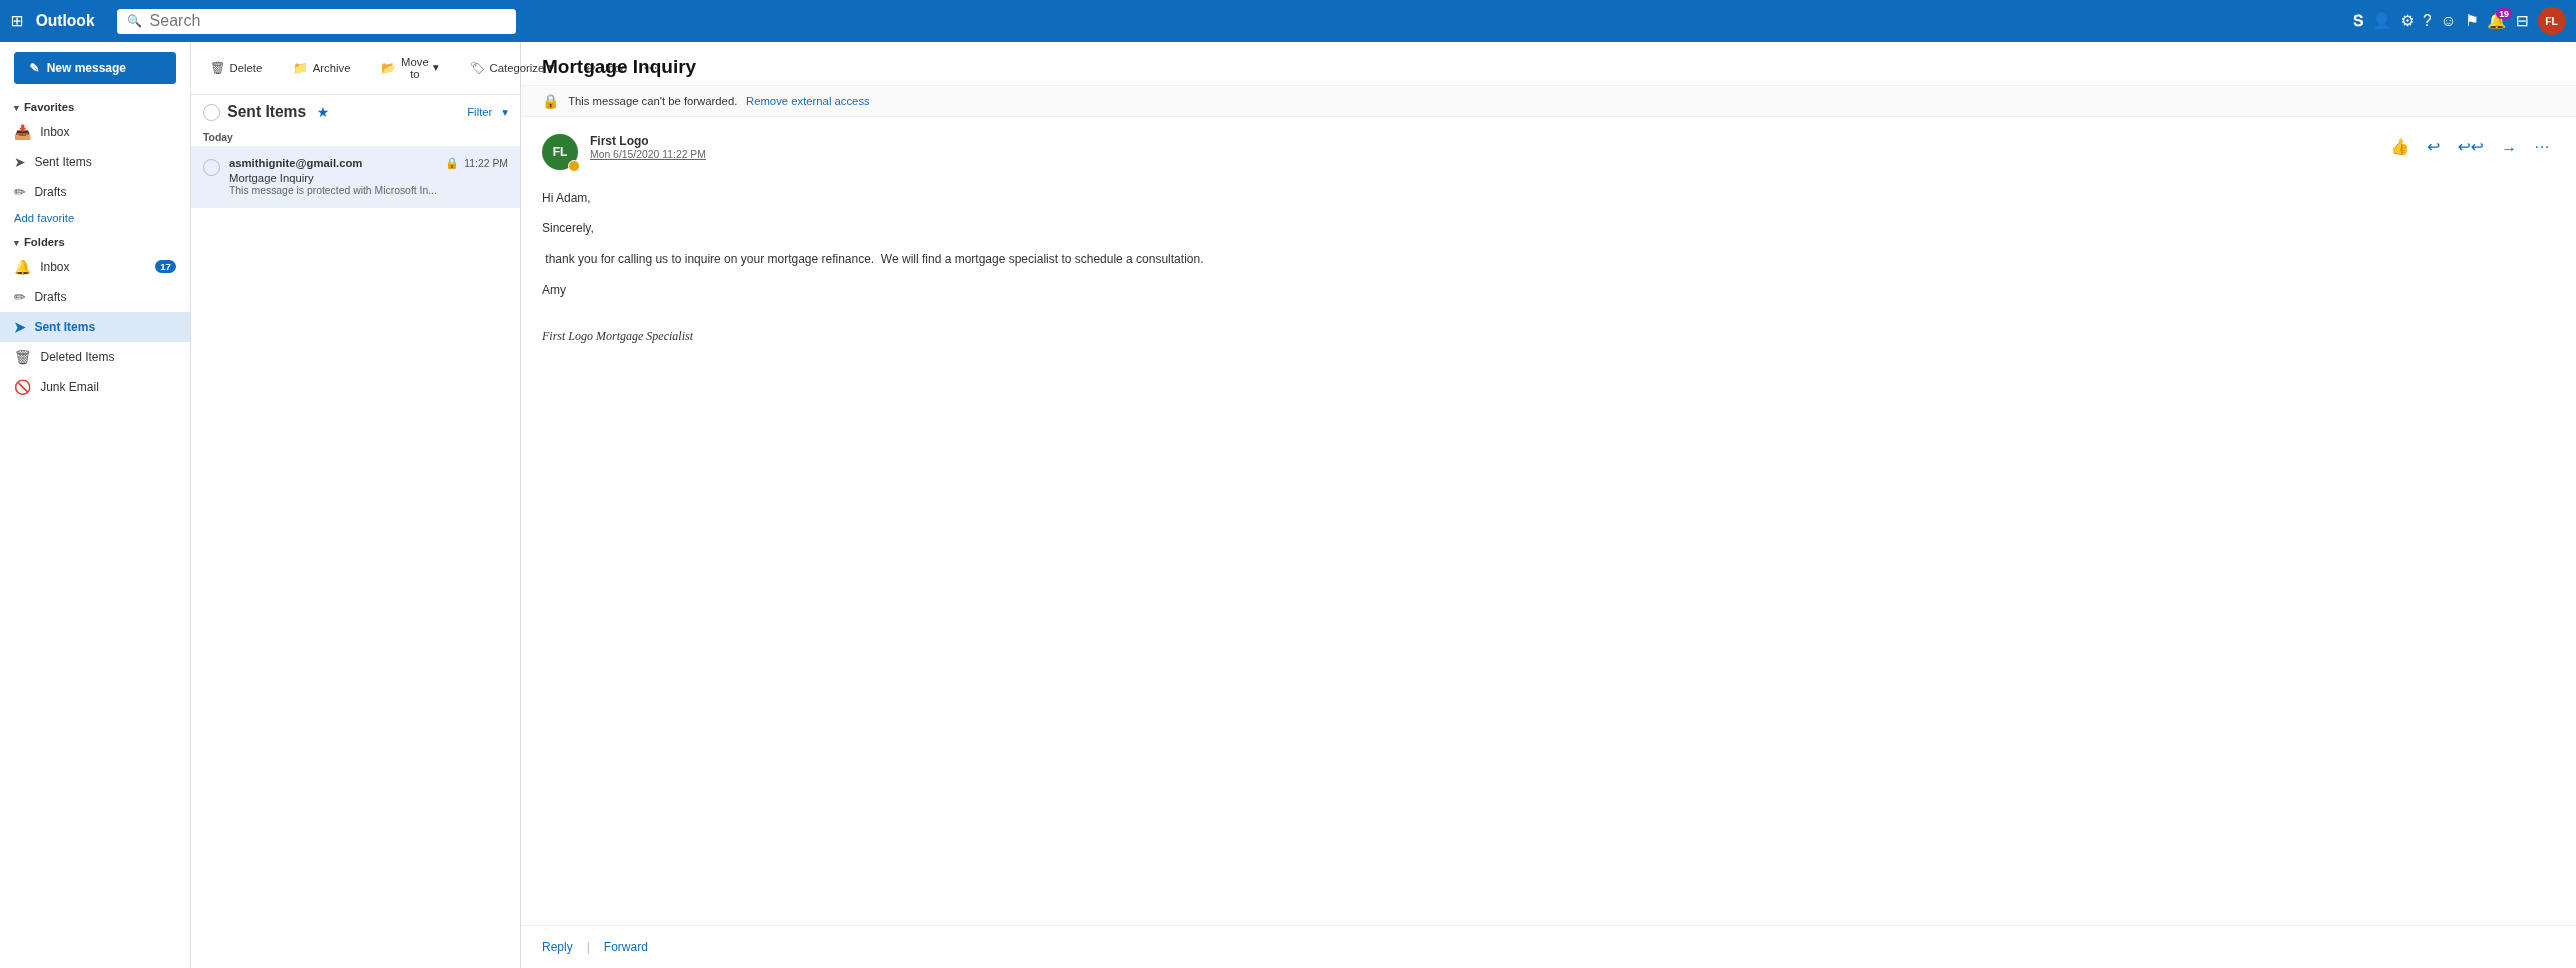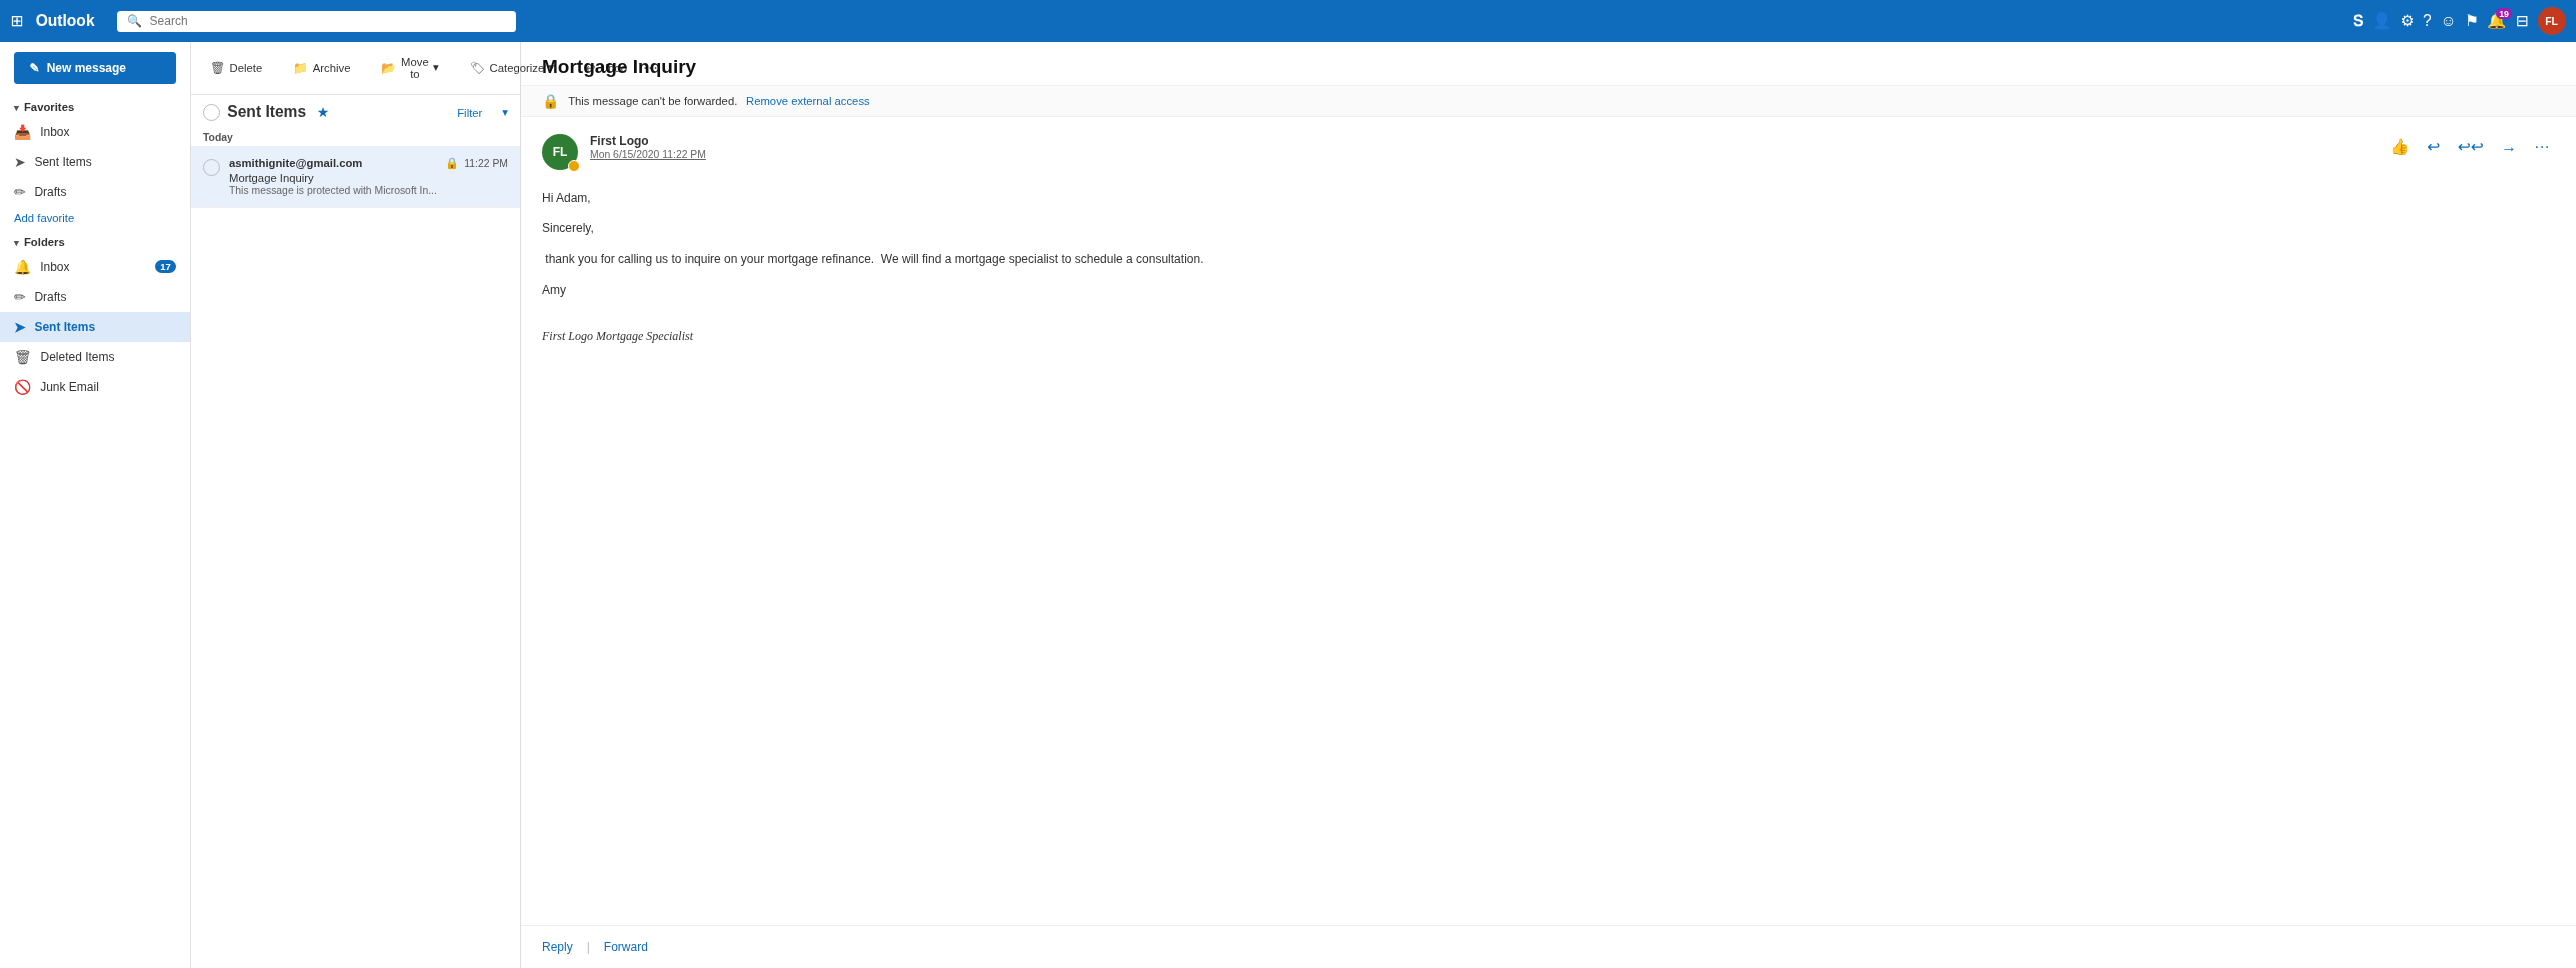--- a/index.html
+++ b/index.html
@@ -20,21 +20,21 @@
     .topbar-search {
       display: flex; align-items: center;
       background: #fff;
       border-radius: 3.5px;
       padding: 3.5px 10.4px;
       flex: 0 0 399px;
       gap: 7px;
     }
     .topbar-search input {
       border: none; outline: none;
-      font-size: 12px; color: #000000;
+      font-size: 16px; color: #000000;
       background: transparent;
       width: 100%;
     }
     .topbar-search-icon { color: #666; font-size: 12px; }
     .topbar-icons { margin-left: auto; display: flex; align-items: center; gap: 8.7px; }
     .topbar-icon { color: #fff; font-size: 15.6px; cursor: pointer; position: relative; }
     .topbar-badge {
       position: absolute;
       top: -4.3px; right: -5.2px;
       background: #a21caf;
@@ -140,21 +140,21 @@
       width: 17.3px; height: 17.3px;
       border: 1.7px solid #bbb;
       border-radius: 50%;
       flex-shrink: 0;
       cursor: pointer;
     }
     .email-list-title { font-size: 15.6px; font-weight: 600; color: #333; }
     .email-list-star { color: #0f6cbd; font-size: 14px; margin-left: 3.5px; }
     .email-list-filter {
       margin-left: auto;
-      display: flex; align-items: flex-end; gap: 20px;
+      display: flex; align-items: center; gap: 10px;
       color: #0f6cbd; font-size: 11.3px; cursor: pointer; padding-left: 12px;
     }
 
     .email-list-section-label {
       padding: 7px 12px 3.5px;
       font-size: 10.4px; font-weight: 600; color: #555;
     }
 
     
     .email-item {

